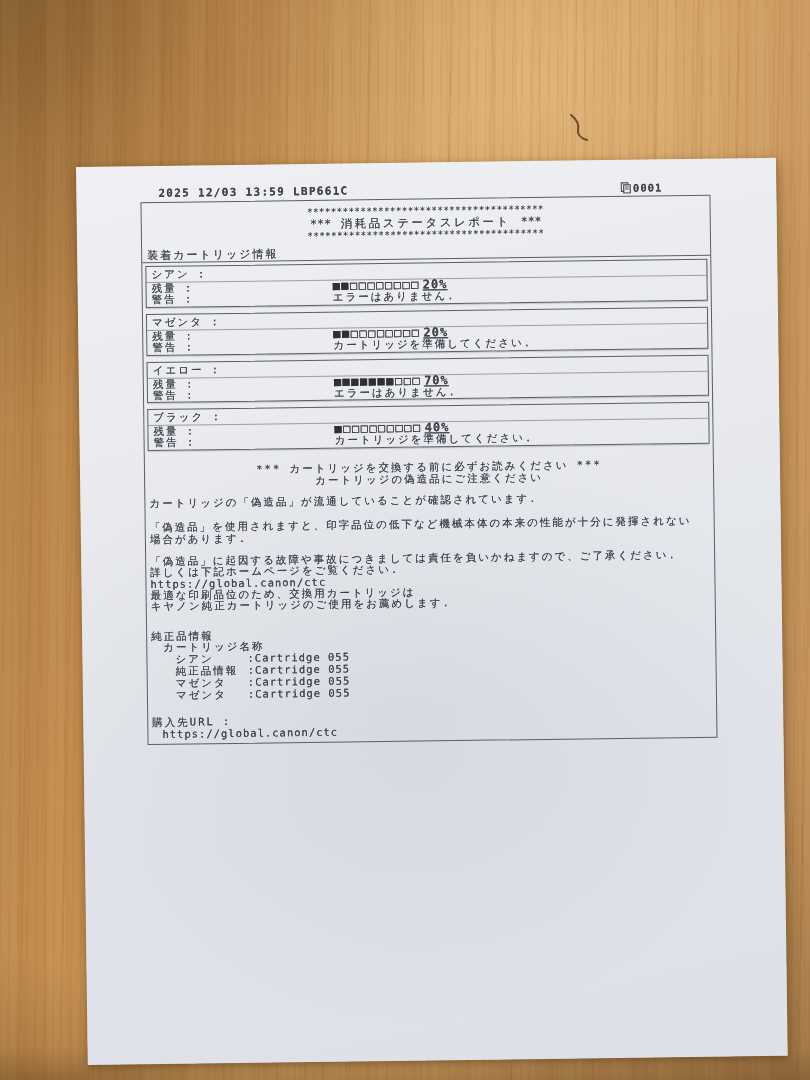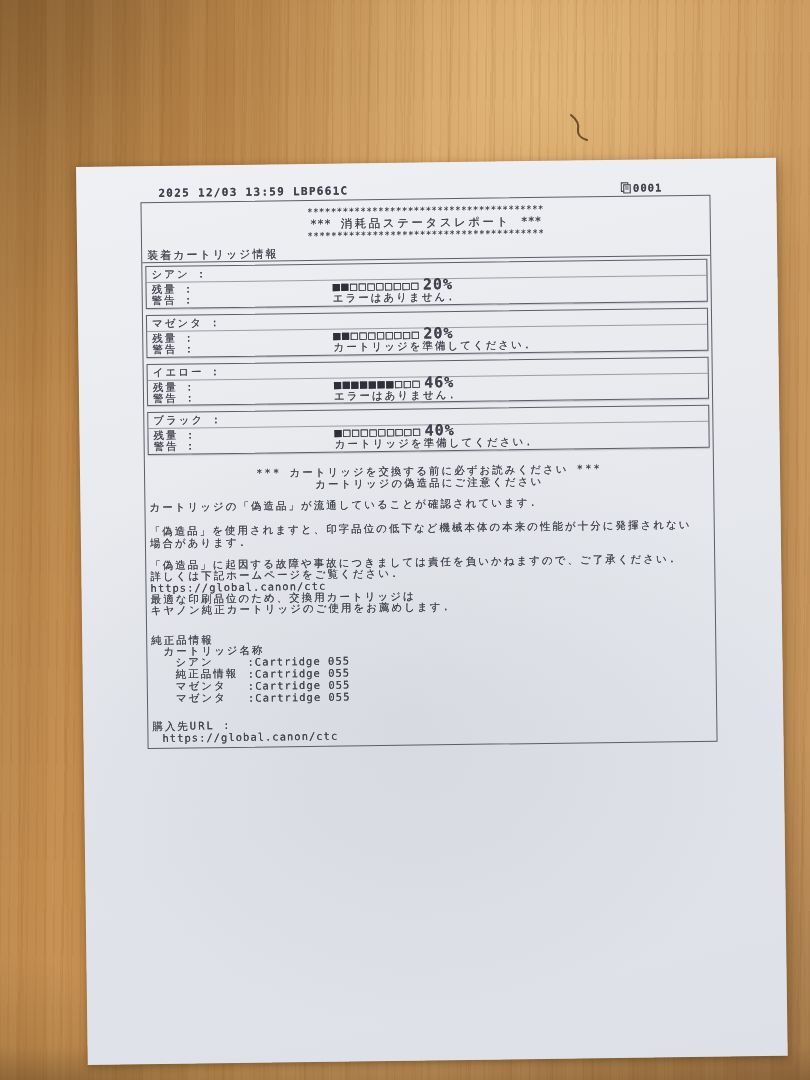--- a/index.html
+++ b/index.html
@@ -70,35 +70,35 @@
   
   .cbox{
     margin:3px 3px 6px 3px;border:1px solid #5c5d68;
     box-shadow:0 1px 1px rgba(80,80,95,0.25);
     padding:1px 0 2px 0;
   }
   .crow{display:flex;align-items:baseline;line-height:10.8px;white-space:nowrap;}
   .cname{border-bottom:1px solid rgba(92,93,104,0.55);padding:1px 0 2px 5px;line-height:11px;}
   .lbl{width:186px;padding-left:5px;flex:none;}
   .gauge{font-size:12px;letter-spacing:1.5px;color:#2e2f38;line-height:11px;}
-  .pct{font-size:15px;letter-spacing:1px;margin-left:3px;font-weight:bold;}
+  .pct{font-size:12px;letter-spacing:1px;margin-left:3px;font-weight:bold;text-decoration:underline;}
   
   .noticetitle{text-align:center;margin-top:14px;white-space:nowrap;}
   .noticesub{text-align:center;white-space:nowrap;}
   .para{padding-left:4px;}
   .p1{margin-top:10px;}
   .p2{margin-top:13px;}
   .p3{margin-top:11px;}
   .pline{white-space:nowrap;line-height:11.3px;}
   .url{letter-spacing:1px;}
   
   .genuine{margin-top:18px;padding-left:4px;}
   .gsub{padding-left:12px;}
   .gitem{display:flex;padding-left:24px;line-height:12px;white-space:nowrap;}
-  .glabel{width:72px;flex:none;font-family:Liberation Mono, monospace;}
+  .glabel{width:72px;flex:none;}
   .gval{letter-spacing:1px;}
   
   .purchase{margin-top:16px;padding-left:4px;}
   .purl{padding-left:10px;letter-spacing:1px;line-height:12px;white-space:nowrap;}
 </style>
 </head>
 <body>
 
 <div class="desk"></div>
 <div class="grain"></div>
@@ -161,21 +161,21 @@
         <span class="lbl jp">警告 :</span>
         <span class="jp">カートリッジを準備してください.</span>
       </div>
     </div>
 
     <div class="cbox">
       <div class="crow cname jp">イエロー :</div>
       <div class="crow">
         <span class="lbl jp">残量 :</span>
         <span class="gauge">■■■■■■■□□□</span>
-        <span class="pct">46%</span>
+        <span class="pct">70%</span>
       </div>
       <div class="crow">
         <span class="lbl jp">警告 :</span>
         <span class="jp">エラーはありません.</span>
       </div>
     </div>
 
     <div class="cbox">
       <div class="crow cname jp">ブラック :</div>
       <div class="crow">

